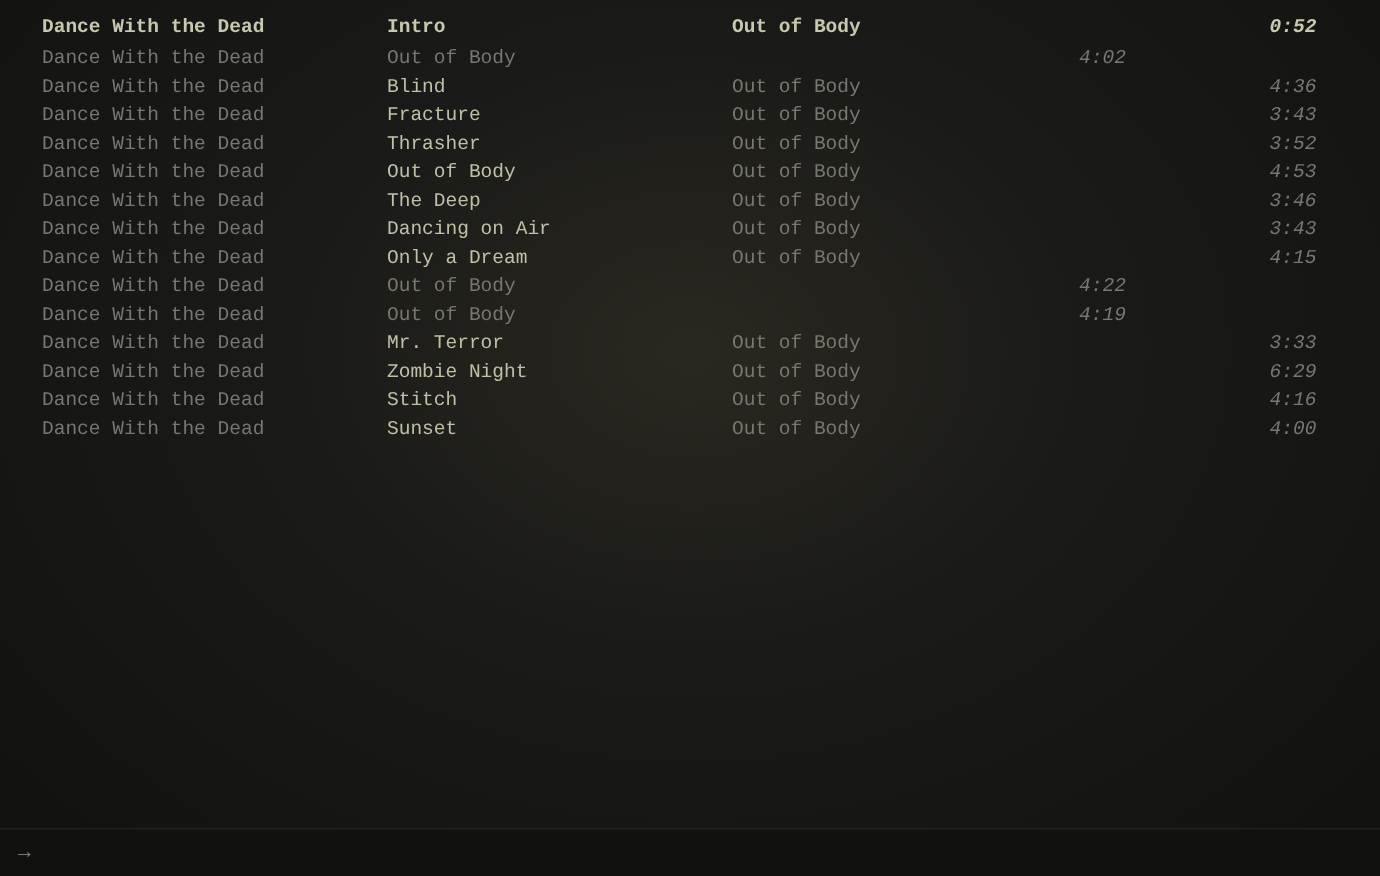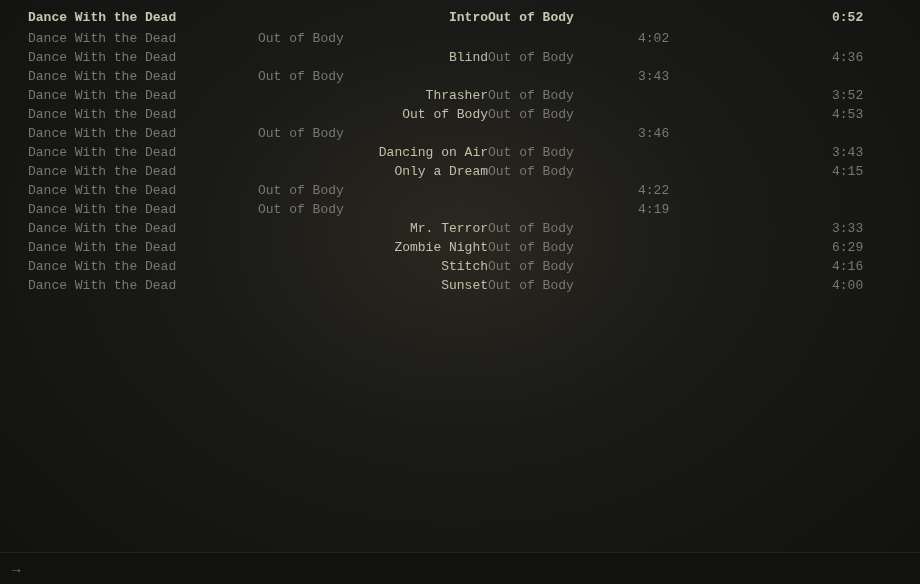--- a/index.html
+++ b/index.html
@@ -36,30 +36,30 @@
       font-weight: bold;
       margin-bottom: 2px;
     }
 
     .track-row .artist {
       color: #787870;
     }
 
     .track-row .title {
       color: #c0c0a8;
-      text-align: right;
     }
 
     .track-row .album {
       color: #787870;
     }
 
     .track-row .duration {
-      text-align: left;
+      text-align: center;
       color: #787870;
+      font-style: italic;
     }
 
     .track-row.header .artist,
     .track-row.header .title,
     .track-row.header .album,
     .track-row.header .duration {
       color: #c8c8b0;
     }
 
     .bottom-bar {
@@ -99,40 +99,42 @@
     </div>
     <div class="track-row">
       <span class="artist">Dance With the Dead</span>
       <span class="title">Blind</span>
       <span class="album">Out of Body</span>
       <span></span>
       <span class="duration">4:36</span>
     </div>
     <div class="track-row">
       <span class="artist">Dance With the Dead</span>
+      <span class="title">Fracture</span>
       <span class="album">Out of Body</span>
       <span></span>
       <span class="duration">3:43</span>
     </div>
     <div class="track-row">
       <span class="artist">Dance With the Dead</span>
       <span class="title">Thrasher</span>
       <span class="album">Out of Body</span>
       <span></span>
       <span class="duration">3:52</span>
     </div>
     <div class="track-row">
       <span class="artist">Dance With the Dead</span>
       <span class="title">Out of Body</span>
       <span class="album">Out of Body</span>
       <span></span>
       <span class="duration">4:53</span>
     </div>
     <div class="track-row">
       <span class="artist">Dance With the Dead</span>
+      <span class="title">The Deep</span>
       <span class="album">Out of Body</span>
       <span></span>
       <span class="duration">3:46</span>
     </div>
     <div class="track-row">
       <span class="artist">Dance With the Dead</span>
       <span class="title">Dancing on Air</span>
       <span class="album">Out of Body</span>
       <span></span>
       <span class="duration">3:43</span>

